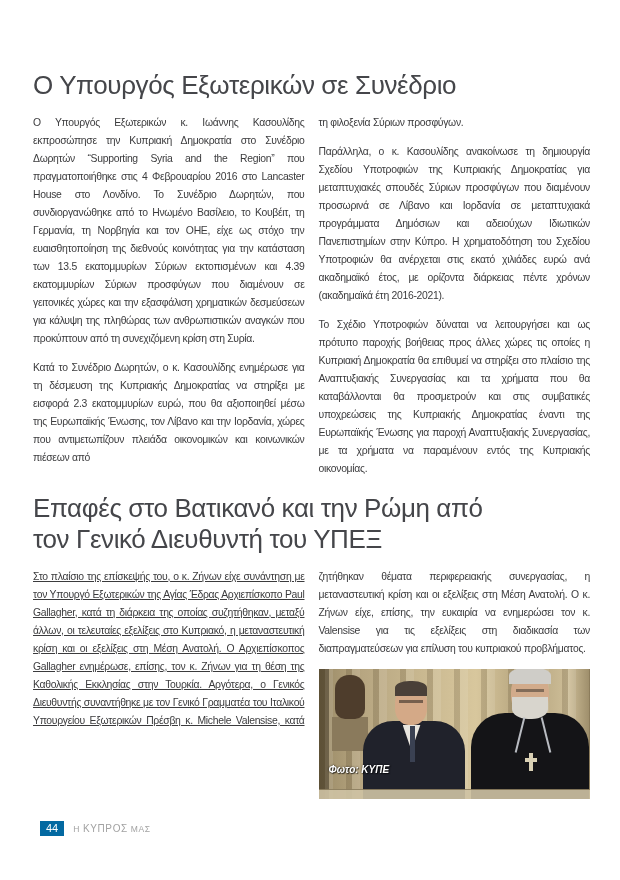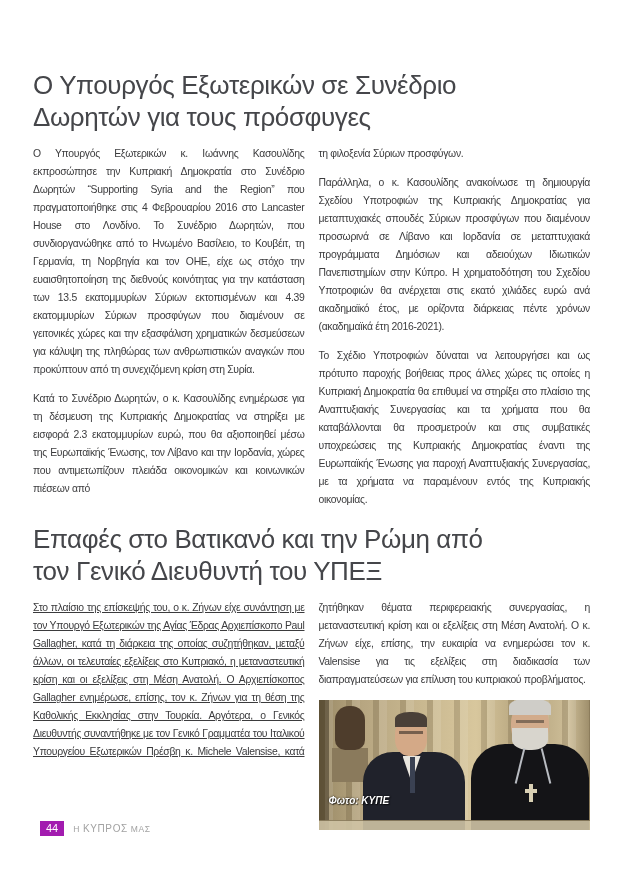--- a/index.html
+++ b/index.html
@@ -71,34 +71,33 @@
   .cross::after{content:"";position:absolute;left:-4px;top:5px;width:12px;height:4px;background:#d9d0b4;}
   figcaption.photo-caption{
     position:absolute;left:10px;bottom:20px;
     color:#ffffff;font-style:italic;font-weight:bold;font-size:10px;
     letter-spacing:0;
     text-shadow:0 0 2px rgba(0,0,0,0.85), 1px 1px 1px rgba(0,0,0,0.6);
   }
 
   
   .footer{position:absolute;left:40px;top:821px;display:flex;align-items:center;gap:9px;}
-  .pagenum{background:#a21caf;color:#ffffff;font-size:11px;padding:1px 6px 2px 6px;}
+  .pagenum{background:#0369a1;color:#ffffff;font-size:11px;padding:1px 6px 2px 6px;}
   .brand{color:#a2a2a2;display:flex;align-items:baseline;gap:3px;letter-spacing:0.6px;}
   .brand-prefix,.brand-suffix{font-size:8.5px;}
   .brand-name{font-size:10px;}
 </style>
 </head>
 <body>
 
 <div class="page">
 
   <article class="a1">
     <h1 class="title">
       <span>Ο Υπουργός Εξωτερικών σε Συνέδριο</span>
-      <span>Δωρητών για τους πρόσφυγες</span>
     </h1>
     <div class="cols">
       <div class="col">
         <p>Ο Υπουργός Εξωτερικών κ. Ιωάννης Κασουλίδης εκπροσώπησε την Κυπριακή Δημοκρατία στο Συνέδριο Δωρητών “Supporting Syria and the Region” που πραγματοποιήθηκε στις 4 Φεβρουαρίου 2016 στο Lancaster House στο Λονδίνο. Το Συνέδριο Δωρητών, που συνδιοργανώθηκε από το Ηνωμένο Βασίλειο, το Κουβέιτ, τη Γερμανία, τη Νορβηγία και τον ΟΗΕ, είχε ως στόχο την ευαισθητοποίηση της διεθνούς κοινότητας για την κατάσταση των 13.5 εκατομμυρίων Σύριων εκτοπισμένων και 4.39 εκατομμυρίων Σύριων προσφύγων που διαμένουν σε γειτονικές χώρες και την εξασφάλιση χρηματικών δεσμεύσεων για κάλυψη της πληθώρας των ανθρωπιστικών αναγκών που προκύπτουν από τη συνεχιζόμενη κρίση στη Συρία.</p>
         <p>Κατά το Συνέδριο Δωρητών, ο κ. Κασουλίδης ενημέρωσε για τη δέσμευση της Κυπριακής Δημοκρατίας να στηρίξει με εισφορά 2.3 εκατομμυρίων ευρώ, που θα αξιοποιηθεί μέσω της Ευρωπαϊκής Ένωσης, τον Λίβανο και την Ιορδανία, χώρες που αντιμετωπίζουν πλειάδα οικονομικών και κοινωνικών πιέσεων από</p>
       </div>
       <div class="col">
         <p>τη φιλοξενία Σύριων προσφύγων.</p>
         <p>Παράλληλα, ο κ. Κασουλίδης ανακοίνωσε τη δημιουργία Σχεδίου Υποτροφιών της Κυπριακής Δημοκρατίας για μεταπτυχιακές σπουδές Σύριων προσφύγων που διαμένουν προσωρινά σε Λίβανο και Ιορδανία σε μεταπτυχιακά προγράμματα Δημόσιων και αδειούχων Ιδιωτικών Πανεπιστημίων στην Κύπρο. Η χρηματοδότηση του Σχεδίου Υποτροφιών θα ανέρχεται στις εκατό χιλιάδες ευρώ ανά ακαδημαϊκό έτος, με ορίζοντα διάρκειας πέντε χρόνων (ακαδημαϊκά έτη 2016-2021).</p>
         <p>Το Σχέδιο Υποτροφιών δύναται να λειτουργήσει και ως πρότυπο παροχής βοήθειας προς άλλες χώρες τις οποίες η Κυπριακή Δημοκρατία θα επιθυμεί να στηρίξει στο πλαίσιο της Αναπτυξιακής Συνεργασίας και τα χρήματα που θα καταβάλλονται θα προσμετρούν και στις συμβατικές υποχρεώσεις της Κυπριακής Δημοκρατίας έναντι της Ευρωπαϊκής Ένωσης για παροχή Αναπτυξιακής Συνεργασίας, με τα χρήματα να παραμένουν εντός της Κυπριακής οικονομίας.</p>

